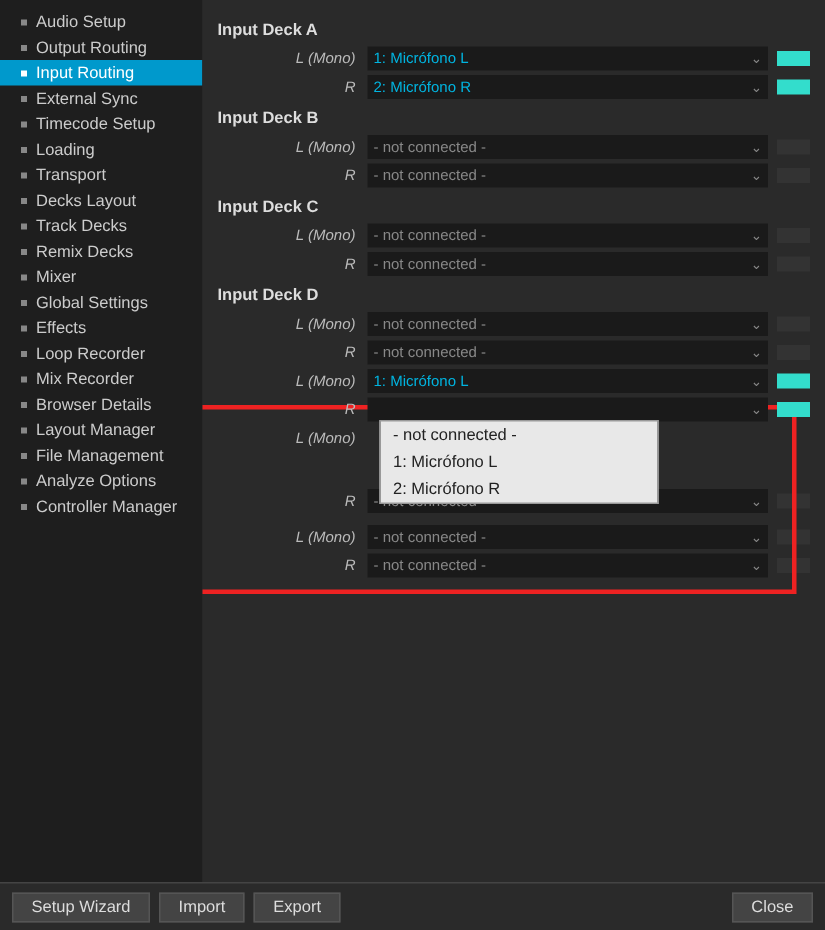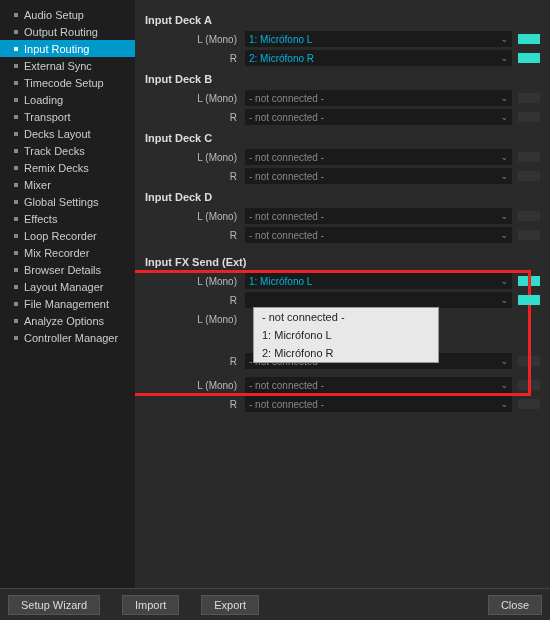--- a/index.html
+++ b/index.html
@@ -17,32 +17,32 @@
 .sidebar { width: 135px; background: #1e1e1e; padding: 6px 0; overflow-y: auto; }
 .sidebar-item { display: flex; align-items: center; padding: 2px 8px 2px 14px; font-size: 11px; color: #ccc; cursor: pointer; height: 17px; }
 .sidebar-item.active { background: #0099cc; color: #fff; }
 .sidebar-item .dot { width: 4px; height: 4px; background: #888; margin-right: 6px; flex-shrink: 0; }
 .sidebar-item.active .dot { background: #fff; }
 
 .content { flex: 1; background: #2a2a2a; padding: 8px 10px; overflow-y: auto; position: relative; }
 
 .section-title { font-size: 11px; font-weight: bold; color: #ddd; margin: 6px 0 4px 0; }
 .row { display: flex; align-items: center; height: 18px; margin-bottom: 1px; }
-.row-label { width: 100px; text-align: right; font-size: 10px; color: #bbb; padding-right: 8px; }
+.row-label { width: 100px; text-align: right; font-size: 10px; color: #bbb; padding-right: 8px; font-style: italic; }
 .row-select { flex: 1; background: #1a1a1a; height: 16px; display: flex; align-items: center; padding: 0 4px; position: relative; font-size: 10px; color: #00b4e0; cursor: pointer; }
 .row-select.muted { color: #888; }
 .row-select .chev { position: absolute; right: 4px; color: #888; font-size: 9px; }
 .meter { width: 22px; height: 10px; background: #3dc; margin-left: 6px; }
 
 .highlight-box { position: absolute; border: 3px solid #e22; pointer-events: none; }
 
 .dropdown { position: absolute; background: #e8e8e8; border: 1px solid #999; z-index: 10; }
 .dropdown-item { padding: 3px 8px; font-size: 11px; color: #222; cursor: pointer; white-space: nowrap; }
 
-.footer { height: 32px; background: #2a2a2a; border-top: 1px solid #444; display: flex; align-items: center; padding: 0 8px; gap: 22px; }
+.footer { height: 32px; background: #2a2a2a; border-top: 1px solid #444; display: flex; align-items: center; padding: 0 8px; gap: 6px; }
 .btn { background: #444; color: #ddd; border: 1px solid #555; font-size: 11px; padding: 3px 12px; cursor: pointer; }
 .footer .spacer { flex: 1; }
 </style>
 </head>
 <body>
 
 <div class="window">
 
   <div class="body">
     <div class="main">
@@ -199,21 +199,20 @@
           <div class="row-label">R</div>
           <div class="row-select muted">
               <span>- not connected -</span>
               <span class="chev">⌄</span>
             </div>
           <div class="meter" style="background:#333"></div>
         </div>
 
         <div class="highlight-box" style="left:-4px; top:270px; width:400px; height:126px;"></div>
 
-        <div class="section-title" style="margin-top:12px">Input FX Send (Ext)</div>
         <div class="row">
           <div class="row-label">L (Mono)</div>
           <div class="row-select">
               <span>1: Micrófono L</span>
               <span class="chev">⌄</span>
             </div>
           <div class="meter"></div>
         </div>
         <div class="row" style="position:relative">
           <div class="row-label">R</div>

